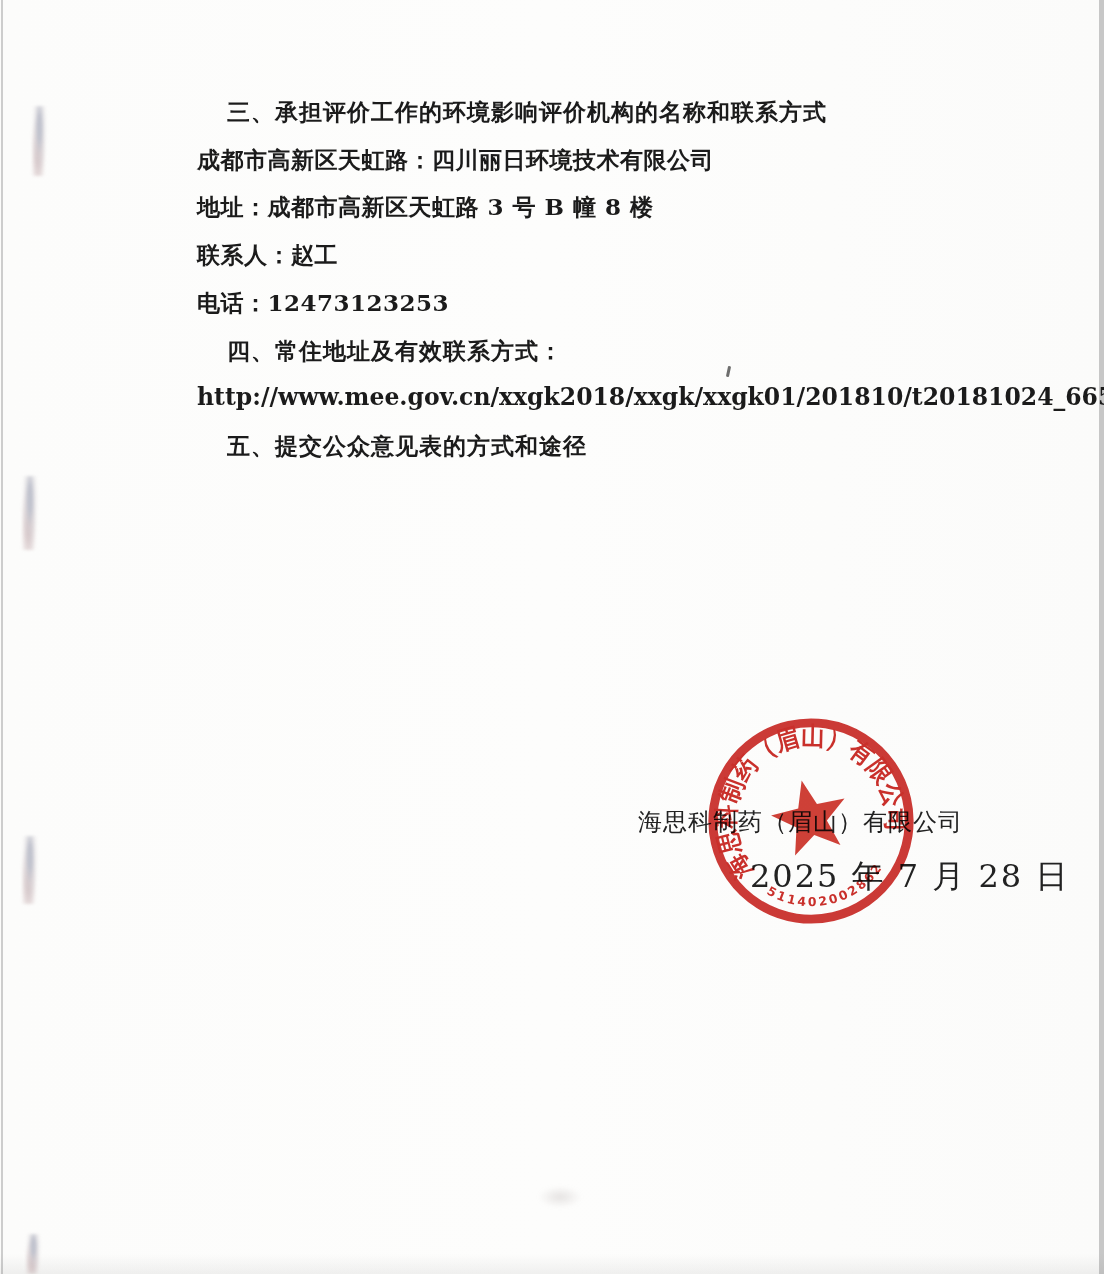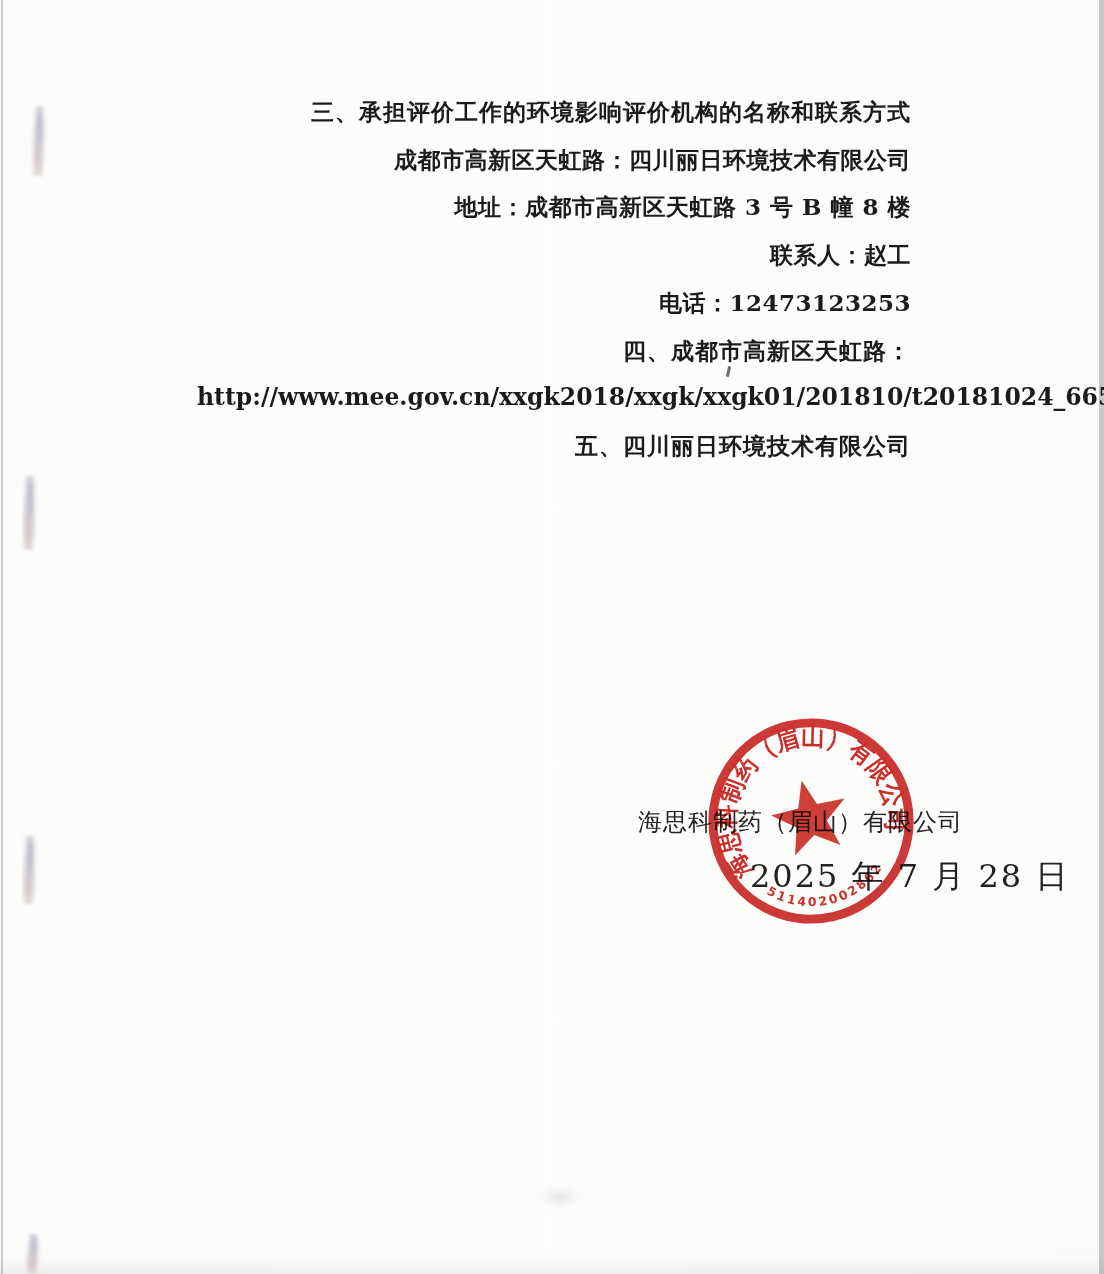--- a/index.html
+++ b/index.html
@@ -48,21 +48,21 @@
     position: absolute; left: 538px; top: 1186px; width: 44px; height: 22px;
     background: radial-gradient(ellipse, rgba(160,150,150,.25), transparent 70%);
     filter: blur(2px);
   }
 
   
   .doc {
     position: absolute; left: 197px; top: 88px; width: 714px;
     font-size: 23px; line-height: 47.7px; color: #1b1b1b;
   }
-  .line { white-space: nowrap; text-align: right; }
+  .line { white-space: nowrap; }
   .heading { font-weight: 700; padding-left: 30px; letter-spacing: 1px; }
   .body-line { font-weight: 600; letter-spacing: 0.5px; }
   .url-line { font-weight: 600; font-size: 23.5px; letter-spacing: 0; }
   .para {
     font-weight: 600; text-indent: 31px; text-align: justify;
     letter-spacing: 1px; white-space: normal;
   }
 
   
   .sig-company {
@@ -100,23 +100,23 @@
   <div class="smudge smudge-4"></div>
   <div class="tick-mark"></div>
   <div class="floor-smudge"></div>
 
   <div class="doc">
     <div class="line heading">三、承担评价工作的环境影响评价机构的名称和联系方式</div>
     <div class="line body-line">成都市高新区天虹路：四川丽日环境技术有限公司</div>
     <div class="line body-line">地址：成都市高新区天虹路 3 号 B 幢 8 楼</div>
     <div class="line body-line">联系人：赵工</div>
     <div class="line body-line">电话：12473123253</div>
-    <div class="line heading">四、成都市高新区天虹路：</div>
+    <div class="line heading">四、常住地址及有效联系方式：</div>
     <div class="line url-line">http://www.mee.gov.cn/xxgk2018/xxgk/xxgk01/201810/t20181024_665329.html</div>
-    <div class="line heading">五、四川丽日环境技术有限公司</div>
+    <div class="line heading">五、提交公众意见表的方式和途径</div>
   </div>
 
   <div class="sig-company">海思科制药（眉山）有限公司</div>
   <div class="sig-date">2025 年 7 月 28 日</div>
 
   <div class="seal">
     <svg viewBox="0 0 230 230" xmlns="http://www.w3.org/2000/svg">
       <defs>
         <path id="sealArc" d="M 47,151.1 A 77,77 0 1 1 183,151.1" fill="none"></path>
         <path id="serialArc" d="M 42.1,160.6 A 86,86 0 0 0 187.9,160.6" fill="none"></path>

